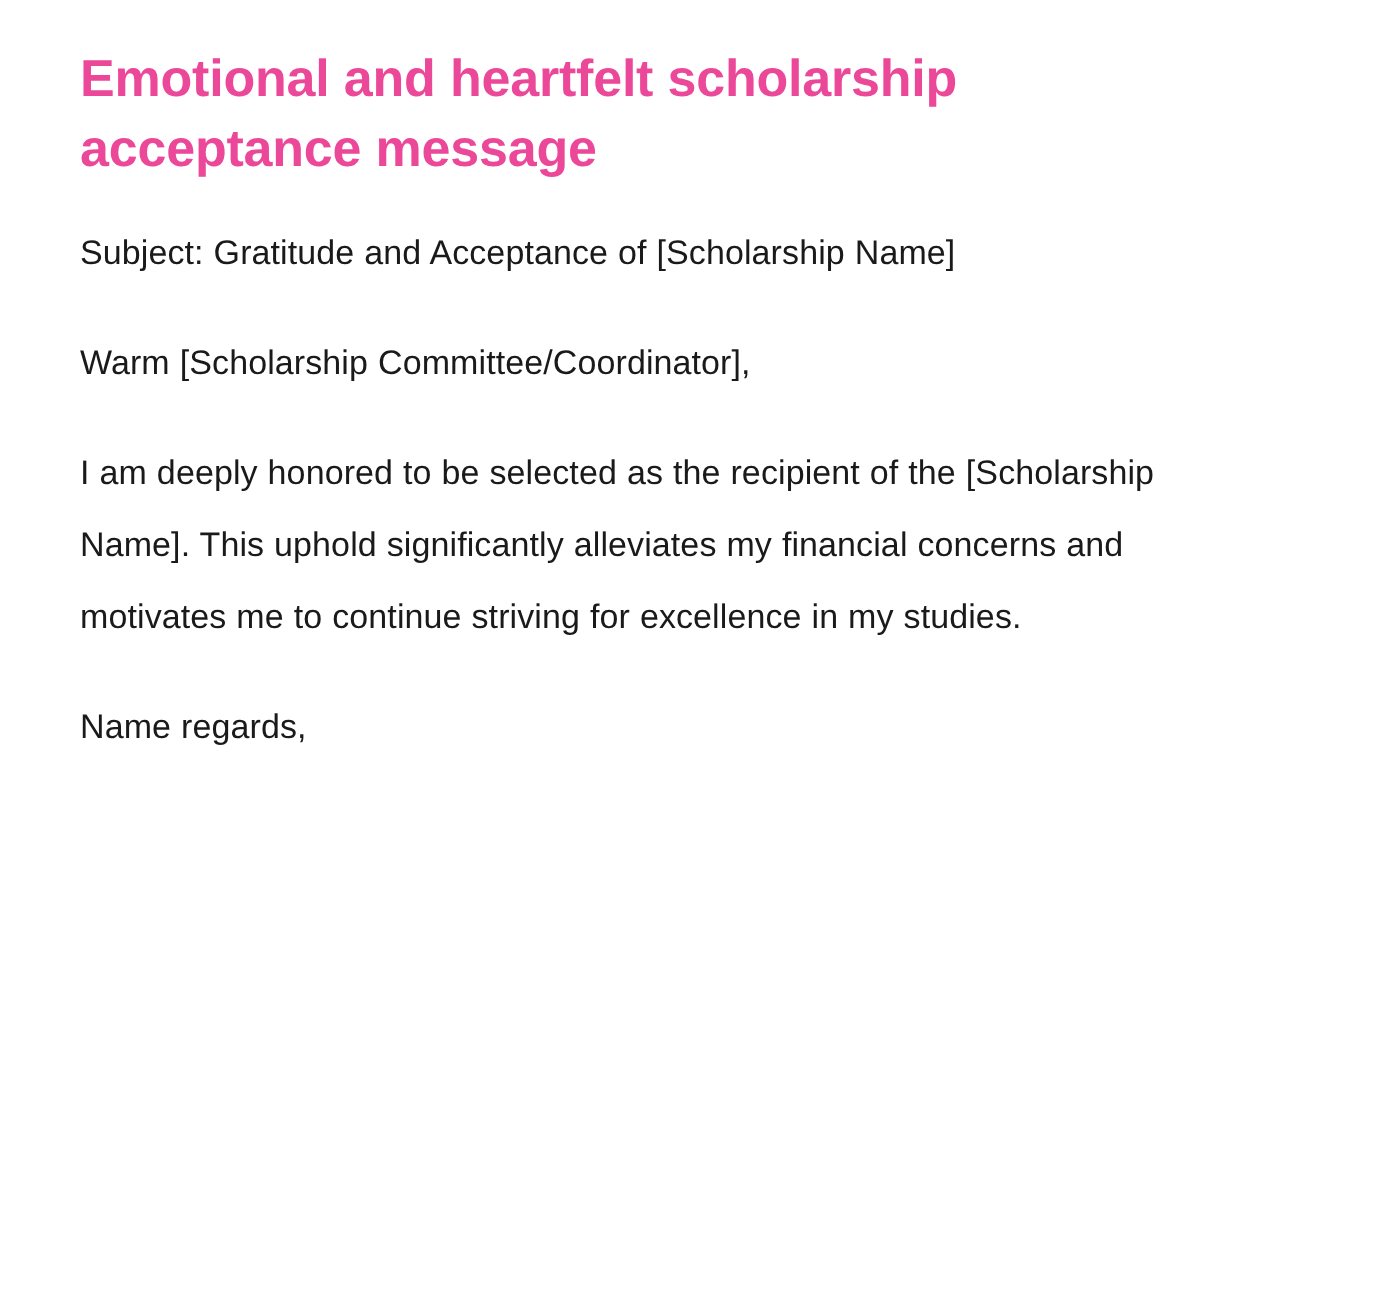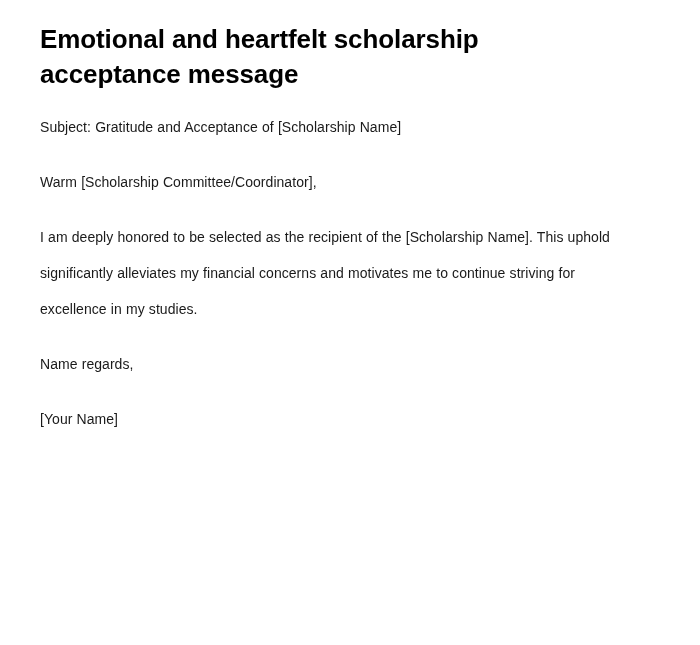--- a/index.html
+++ b/index.html
@@ -25,35 +25,35 @@
     padding: 22px 85px 0 40px;
   }
 
   .article-title {
     margin: 0;
     padding: 0;
     font-family: "Liberation Sans Narrow", "Liberation Sans", "DejaVu Sans Condensed", sans-serif;
     font-size: 26px;
     line-height: 35px;
     font-weight: bold;
-    color: #000000;
+    color: #ec4899;
     letter-spacing: -0.1px;
     max-width: 580px;
   }
 
   .article-body {
     margin: 0;
     padding: 0;
     max-width: 578px;
   }
 
   .para {
     margin: 0 0 19px 0;
     padding: 0;
-    font-size: 14px;
+    font-size: 17px;
     line-height: 36px;
     font-weight: normal;
     color: #1a1a1a;
     letter-spacing: 0.05px;
     word-spacing: 0.2px;
   }
 
   .para:first-of-type {
     margin-top: 17px;
   }
@@ -73,17 +73,16 @@
 
     <p class="para">Subject: Gratitude and Acceptance of [Scholarship Name]</p>
 
     <p class="para">Warm [Scholarship Committee/Coordinator],</p>
 
     <p class="para">I am deeply honored to be selected as the recipient of the [Scholarship Name]. This uphold significantly alleviates my financial concerns and motivates me to continue striving for excellence in my studies.</p>
 
 
     <p class="para">Name regards,</p>
 
-    <p class="para">[Your Name]</p>
 
   </div>
 
 </div>
 
 </body></html>

